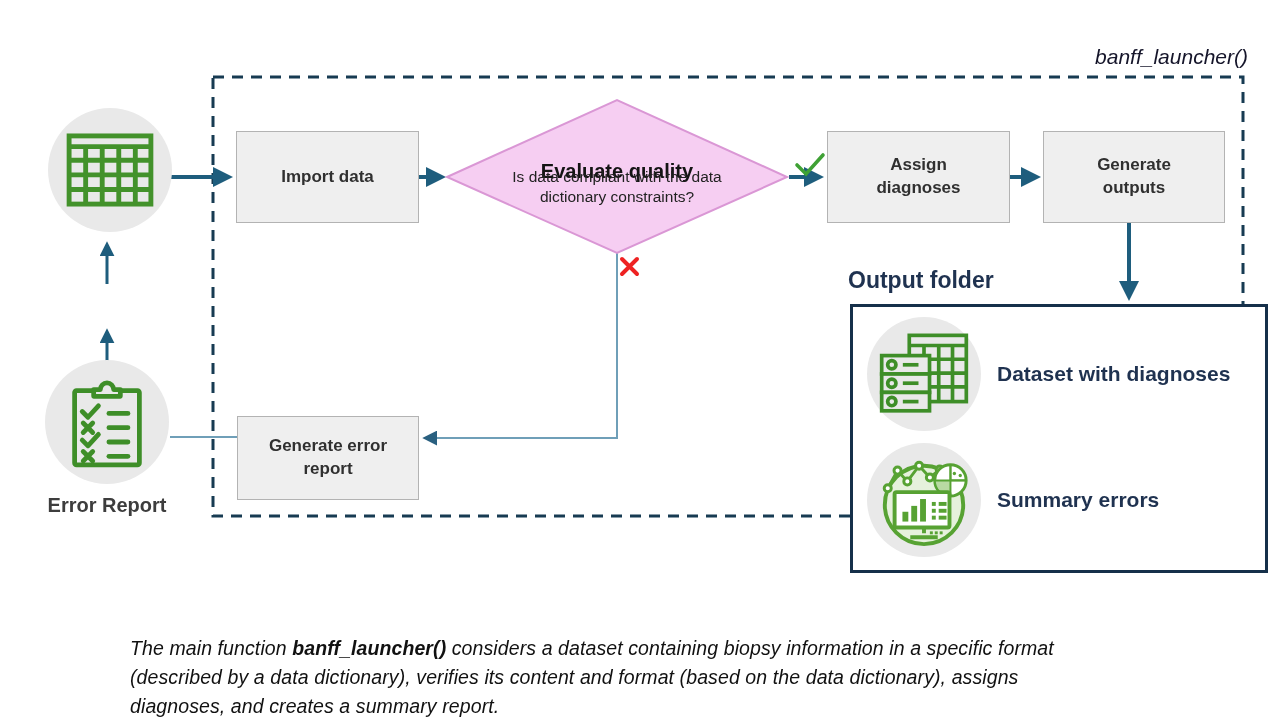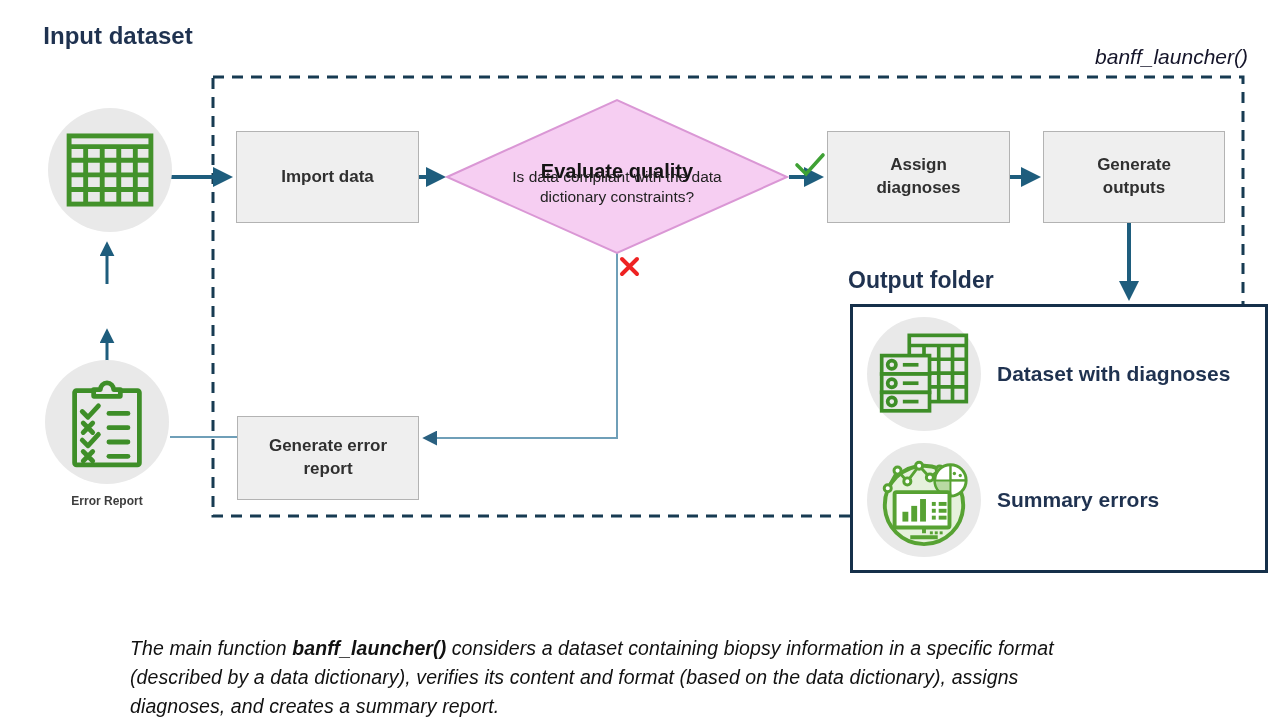--- a/index.html
+++ b/index.html
@@ -19,21 +19,21 @@
         color:#303030;font-weight:bold;font-size:17px;text-align:center;white-space:pre-line;line-height:1.35;}
   
   .circ{border-radius:50%;background:#e9e9e9;display:flex;align-items:center;justify-content:center;}
   
   .dec-title{width:310px;text-align:center;font-weight:bold;font-size:20px;color:#141414;}
   .dec-question{width:310px;text-align:center;font-size:15.5px;color:#222;white-space:pre-line;line-height:1.3;}
   
   .outbox{background:#fff;border:3px solid #16304a;z-index:3;}
   .outrow{position:absolute;left:14px;display:flex;align-items:center;gap:16px;text-align:center;}
   .outlabel{color:#1f3250;font-weight:bold;font-size:21px;}
-  .err-label{color:#3d3d3d;font-weight:bold;font-size:12px;text-align:center;}
+  .err-label{color:#3d3d3d;font-weight:bold;font-size:20px;text-align:center;}
   
   .caption{font-style:italic;font-size:19.5px;color:#111;line-height:1.48;letter-spacing:.1px;}
   .caption b{font-weight:bold;}
 </style>
 </head>
 <body>
 
 <div class="canvas">
 
   <svg id="connectors" width="1280" height="720">
@@ -58,21 +58,20 @@
     <line x1="1129" y1="222" x2="1129" y2="296" stroke="#1e5d7d" stroke-width="4" marker-end="url(#ah)"></line>
     <line x1="107" y1="362" x2="107" y2="332" stroke="#1e5d7d" stroke-width="3" marker-end="url(#ah)"></line>
     <line x1="107" y1="284" x2="107" y2="245" stroke="#1e5d7d" stroke-width="3" marker-end="url(#ah)"></line>
 
     <polygon points="447,177 617,100 787,177 617,253" fill="#f6cef2" stroke="#da97d5" stroke-width="2"></polygon>
 
     <path d="M797,165 l9,9 l17,-19" fill="none" stroke="#3fa135" stroke-width="3.6" stroke-linecap="round"></path>
     <path d="M622,259 l15,15 M637,259 l-15,15" fill="none" stroke="#ee2222" stroke-width="4" stroke-linecap="round"></path>
   </svg>
 
-  <div class="abs node title" style="left:18px;top:22px;width:200px;">Input dataset</div>
 
   <div class="abs node func-label" style="left:1000px;top:45px;width:248px;">banff_launcher()</div>
 
   <div class="abs node circ" style="left:48px;top:108px;width:124px;height:124px;">
     <svg width="88" height="74" viewBox="0 0 90 76">
       <g fill="none" stroke="#43922b" stroke-width="5">
         <rect x="3" y="3" width="84" height="70"></rect>
         <line x1="3" y1="14" x2="87" y2="14"></line>
         <line x1="3" y1="28" x2="87" y2="28"></line>
         <line x1="3" y1="43" x2="87" y2="43"></line>

